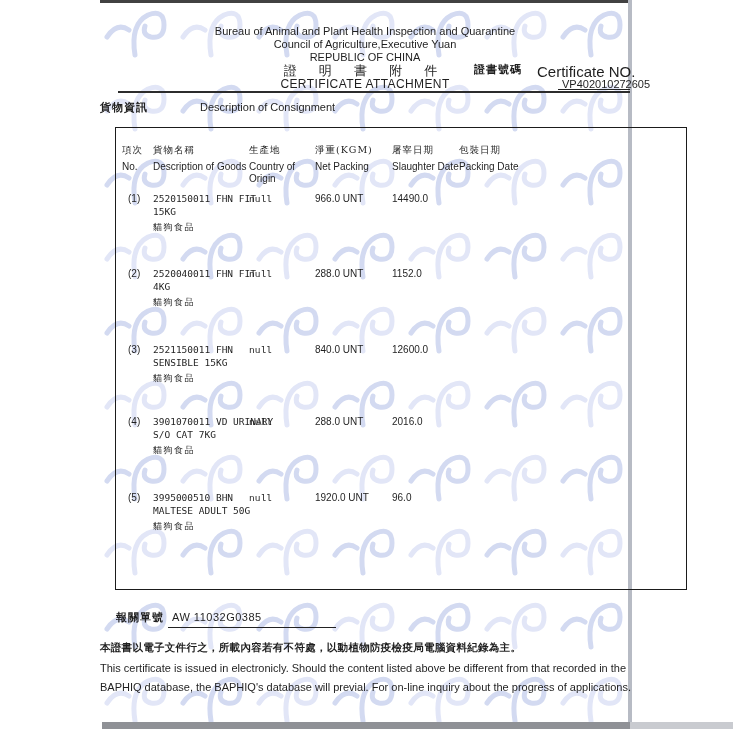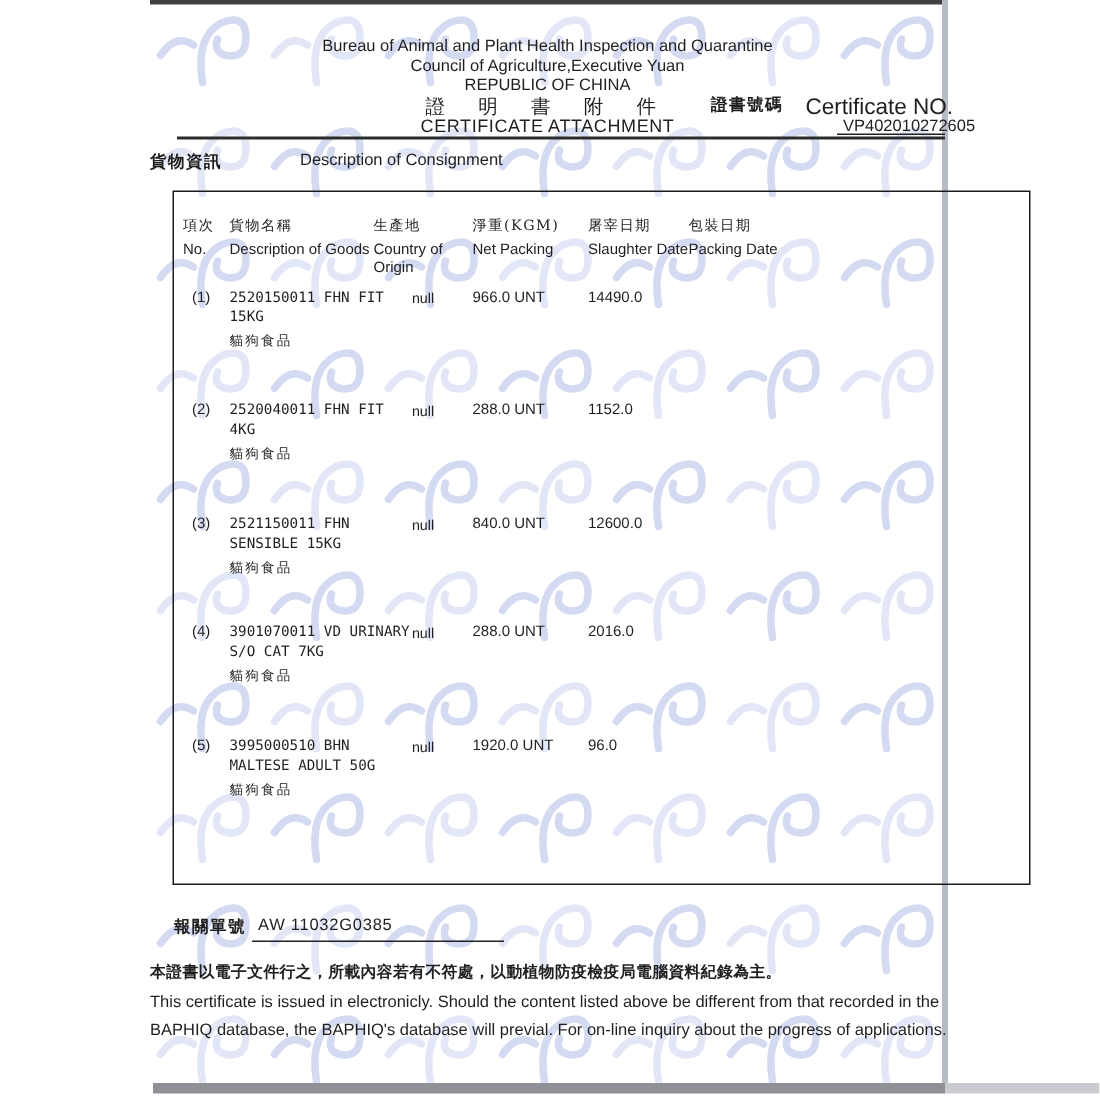--- a/index.html
+++ b/index.html
@@ -46,21 +46,21 @@
   .thead { padding-top:16px; }
   .th-zh { font-size:9.5px; letter-spacing:1px; }
   .th-en { font-size:10px; margin-top:4px; line-height:12px; }
   .thead > div:first-child { padding-left:6px; }
   .rows { margin-top:8px; }
   .t-row > div:first-child { padding-left:12px; }
   .r1 { height:75px; } .r2 { height:76px; } .r3 { height:72px; } .r4 { height:76px; }
   .c-no { font-size:10px; }
   .goods-name { font-family:"DejaVu Sans Mono","Liberation Mono",monospace; font-size:9.5px; line-height:12.5px; white-space:pre; }
   .goods-zh { font-size:9px; margin-top:3px; letter-spacing:1.5px; }
-  .c-origin { font-family:Liberation Sans, sans-serif; font-size:9.5px; padding-top:1px;text-align:center; }
+  .c-origin { font-family:Liberation Mono, monospace; font-size:9.5px; padding-top:1px; }
   .c-qty { font-size:10px; }
   .c-net { font-size:10px; }
   .c-date { font-size:10px; }
 
   
   .decl-zh   { left:116px; top:610px; font-size:11px; letter-spacing:1px; }
   .decl-val  { left:172px; top:611px; font-size:11px; letter-spacing:0.5px; }
   .decl-line { left:168px; top:627px; width:168px; height:1px; background:#222; }
   .notice-zh { left:100px; top:641px; font-size:10.5px; letter-spacing:0.3px; }
   .notice-en { left:100px; top:659px; width:541px; font-size:11px; line-height:19px; }

